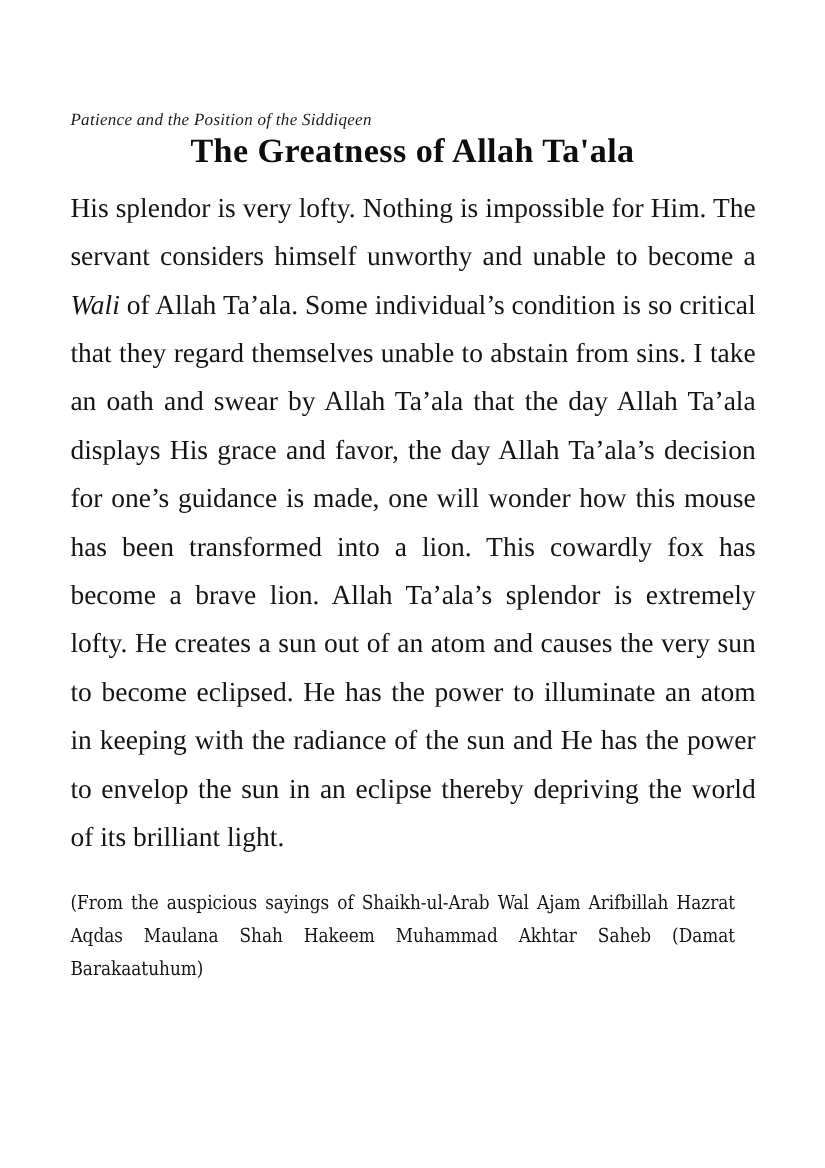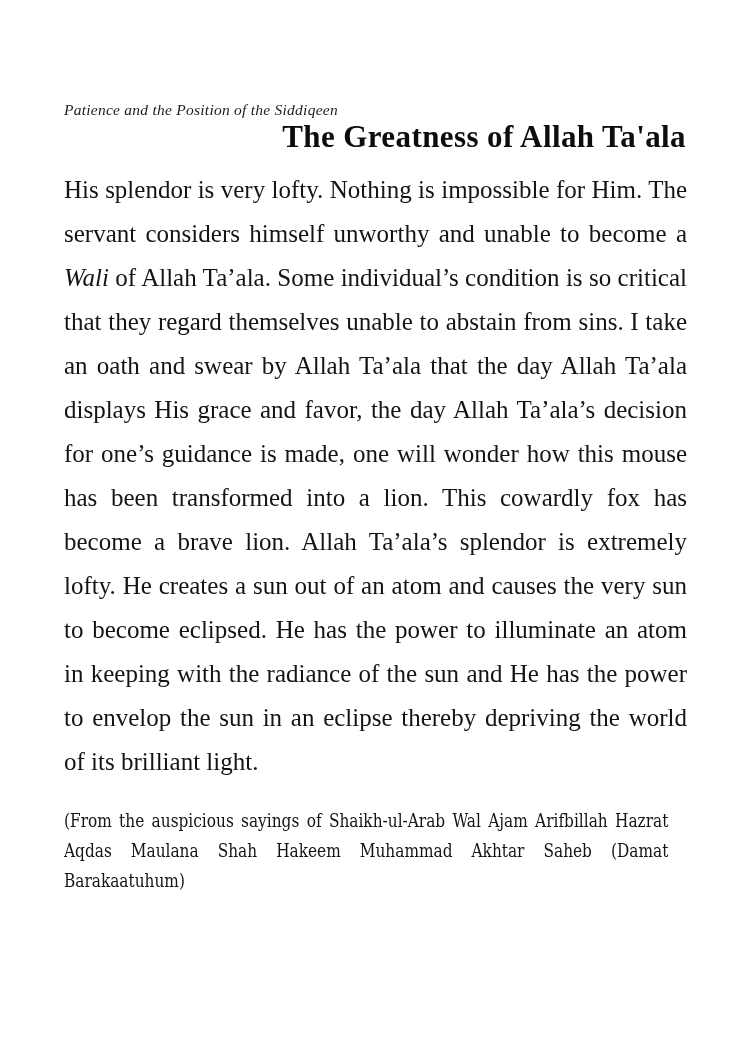--- a/index.html
+++ b/index.html
@@ -31,21 +31,21 @@
     white-space: nowrap;
     margin-top: 48px;
   }
 
   
   .chapter-title {
     position: absolute;
     left: 64px;
     top: 98px;
     width: 622px;
-    text-align: right;
+    text-align: center;
     font-family: "Liberation Serif", "DejaVu Serif", serif;
     font-size: 31px;
     line-height: 36px;
     font-weight: 600;
     color: #0d0d0d;
     letter-spacing: 0.4px;
   }
 
   
   .body-block {

